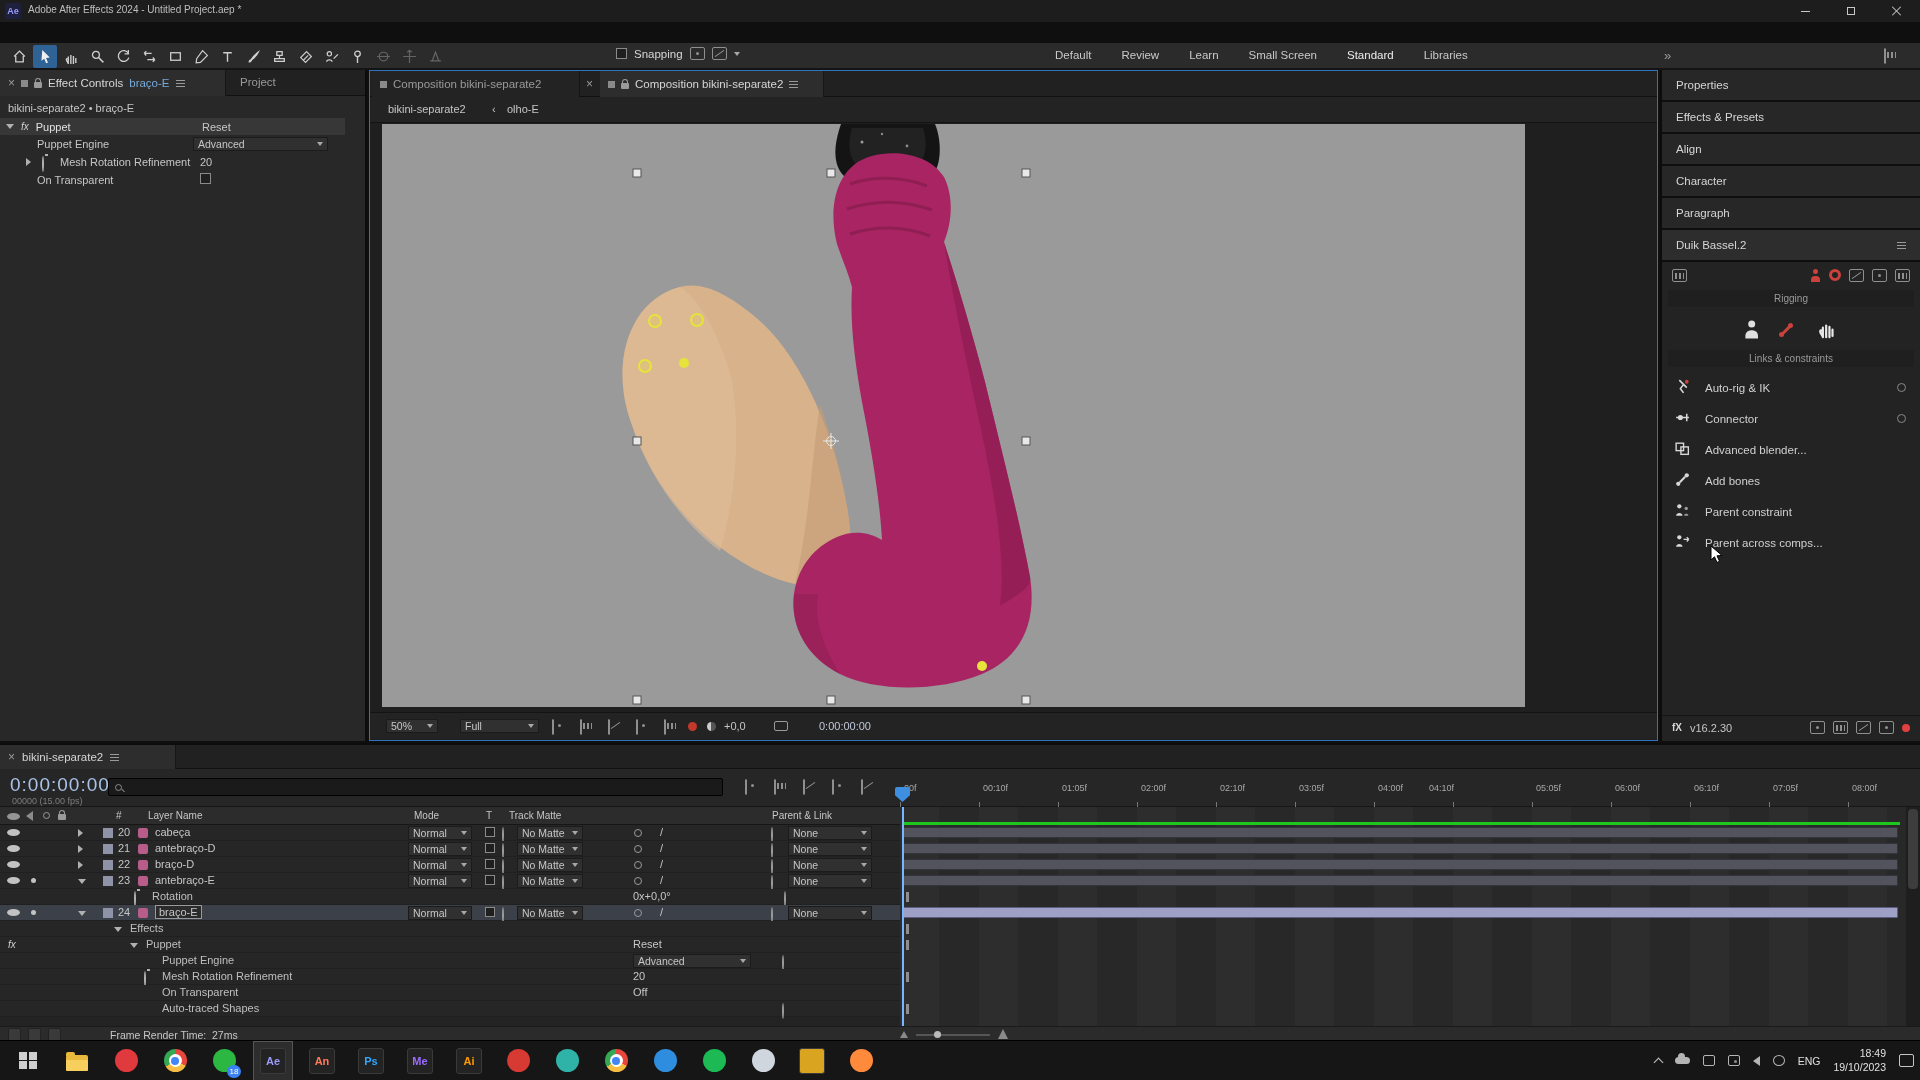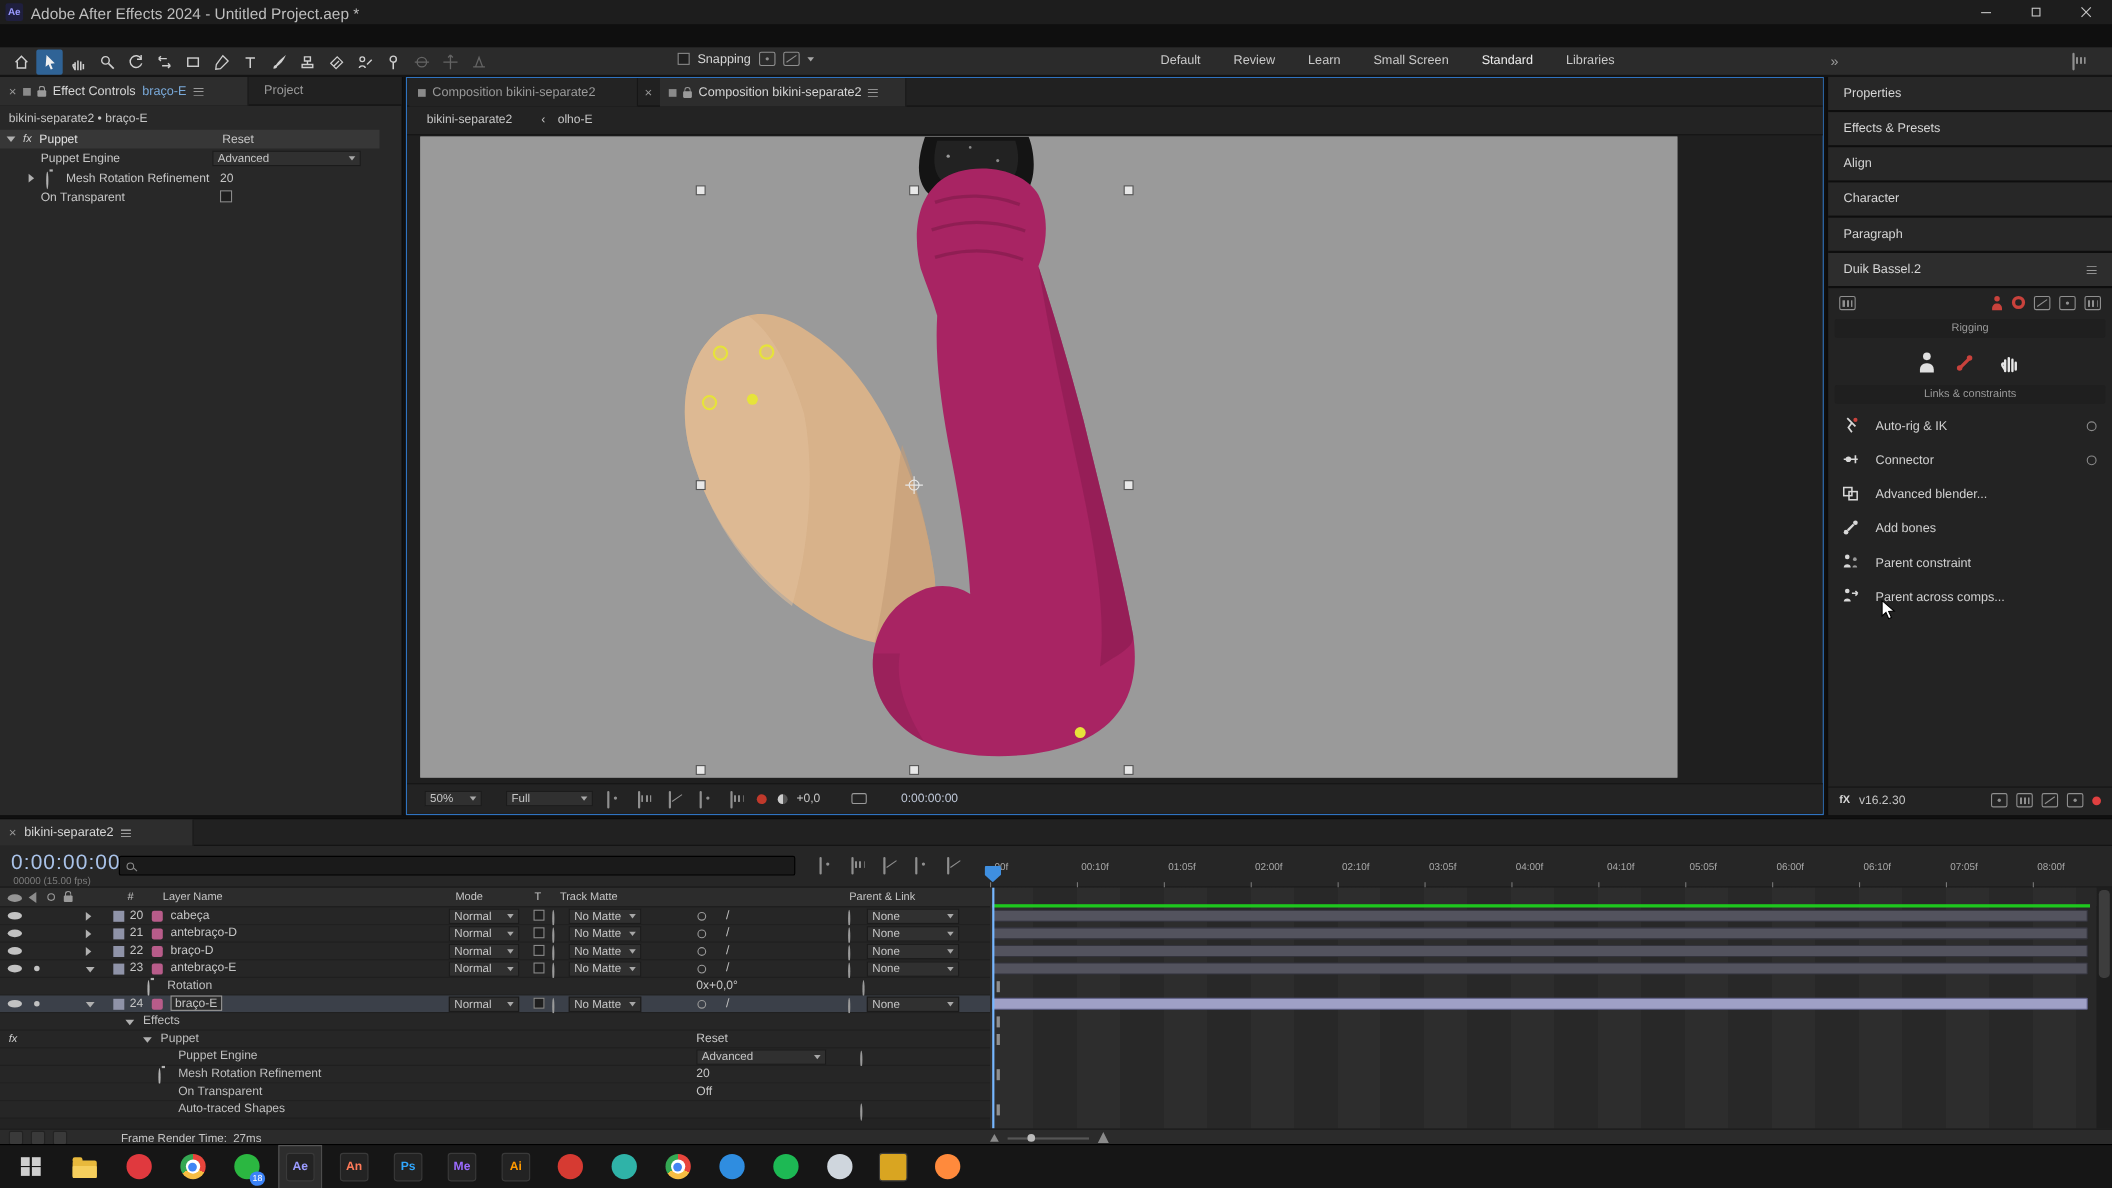--- a/index.html
+++ b/index.html
@@ -102,21 +102,21 @@
 </style>
 </head>
 <body>
 
 <div class="screen">
 
   <div class="titlebar">
     <div class="app-badge">
         <span>Ae</span>
       </div>
-    <span class="pos tlabel" style="left:28px;top:4px;font-size:14px;color:#bebebe;text-align:right;">Adobe After Effects 2024 - Untitled Project.aep *</span>
+    <span class="pos tlabel" style="left:28px;top:4px;font-size:10px;color:#bebebe;text-align:right;">Adobe After Effects 2024 - Untitled Project.aep *</span>
     <div class="winbtn" style="right:92px;">
         <span class="wmin"></span>
       </div>
     <div class="winbtn" style="right:46px;">
         <span class="wmax"></span>
       </div>
     <div class="winbtn" style="right:0;">
         <span class="wclose"></span>
       </div>
   </div>
@@ -496,21 +496,21 @@
           <span class="ruler-label" style="left: 162px; top: 14px;">01:05f</span>
           <span class="ruler-tick" style="left: 158px;"></span>
           <span class="ruler-label" style="left: 241px; top: 14px;">02:00f</span>
           <span class="ruler-tick" style="left: 237px;"></span>
           <span class="ruler-label" style="left: 320px; top: 14px;">02:10f</span>
           <span class="ruler-tick" style="left: 316px;"></span>
           <span class="ruler-label" style="left: 399px; top: 14px;">03:05f</span>
           <span class="ruler-tick" style="left: 395px;"></span>
           <span class="ruler-label" style="left: 478px; top: 14px;">04:00f</span>
           <span class="ruler-tick" style="left: 474px;"></span>
-          <span class="ruler-label" style="left: 561px; top: 14px; text-align: center;">04:10f</span>
+          <span class="ruler-label" style="left: 529px; top: 14px; text-align: center;">04:10f</span>
           <span class="ruler-tick" style="left: 553px;"></span>
           <span class="ruler-label" style="left: 636px; top: 14px;">05:05f</span>
           <span class="ruler-tick" style="left: 632px;"></span>
           <span class="ruler-label" style="left: 715px; top: 14px;">06:00f</span>
           <span class="ruler-tick" style="left: 711px;"></span>
           <span class="ruler-label" style="left: 794px; top: 14px;">06:10f</span>
           <span class="ruler-tick" style="left: 790px;"></span>
           <span class="ruler-label" style="left: 873px; top: 14px;">07:05f</span>
           <span class="ruler-tick" style="left: 869px;"></span>
           <span class="ruler-label" style="left: 952px; top: 14px;">08:00f</span>
@@ -715,15 +715,29 @@
         <div class="tb-slot">
           <span class="tb-circle" style="background: rgb(207, 214, 221);"></span>
         </div>
         <div class="tb-slot">
           <span class="tb-adobe" style="background: rgb(217, 165, 33);"></span>
         </div>
         <div class="tb-slot">
           <span class="tb-circle" style="background: rgb(255, 138, 60);"></span>
         </div>
       </div>
+    <div style="position:absolute;right:6px;display:flex;align-items:center;gap:13px;height:40px;">
+      <span class="chev-up"></span>
+      <span class="cloud"></span>
+      <span class="tray-glyph"></span>
+      <span class="tray-glyph gi-dot gicon"></span>
+      <span class="spk"></span>
+      <span class="tray-glyph" style="border-radius:50%;"></span>
+      <span style="font-size:10.5px;color:#e0e0e0;">ENG</span>
+      <span style="display:flex;flex-direction:column;align-items:flex-end;line-height:1.3;font-size:10.5px;color:#e0e0e0;">
+        <span>18:49</span>
+        <span>19/10/2023</span>
+      </span>
+      <span style="width:15px;height:13px;border:1px solid #c5c5c5;border-radius:2px;"></span>
+    </div>
   </div>
 
 </div>
 
 </body></html>

